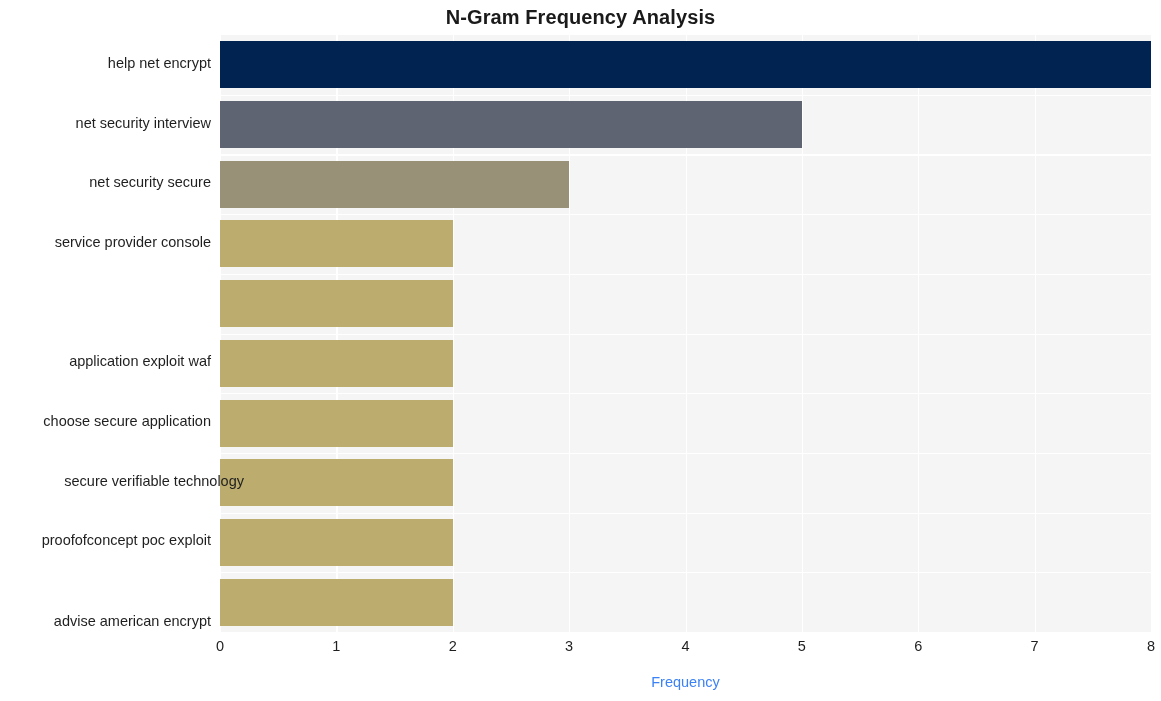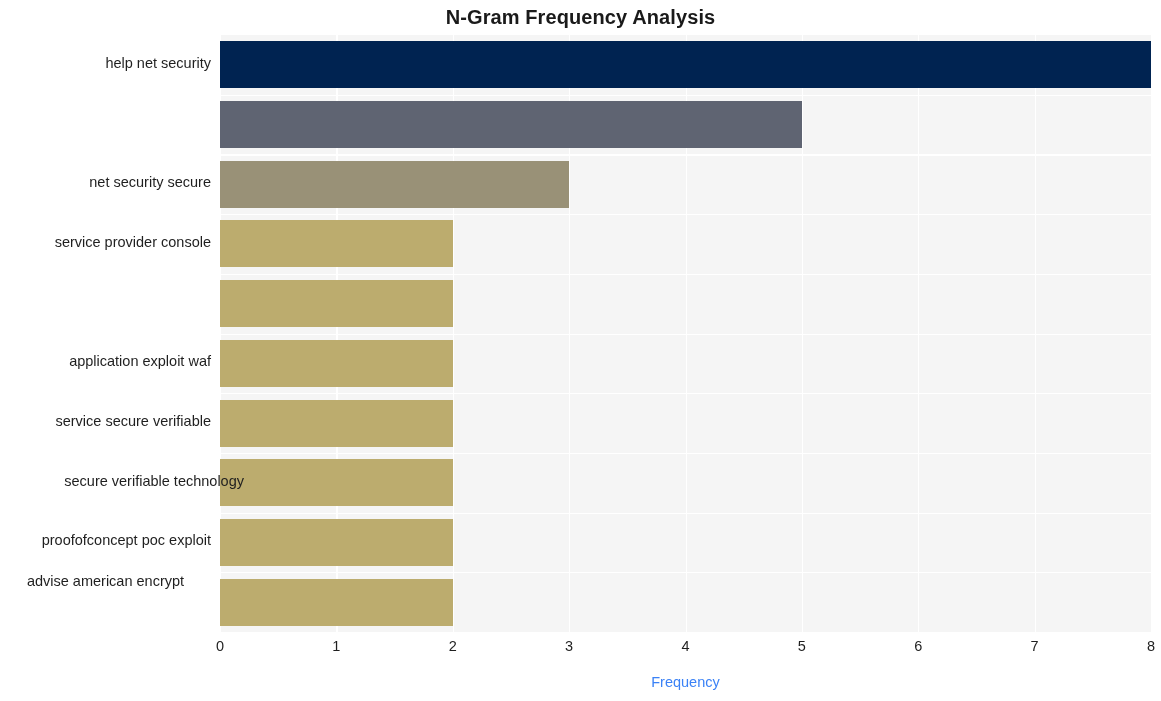--- a/index.html
+++ b/index.html
@@ -130,28 +130,29 @@
       <div class="bar" title="service provider console: 2" style="top: 185.45px; width: 232.75px; background: rgb(188, 172, 110);"></div>
       <div class="bar" title="web application firewall: 2" style="top: 245.15px; width: 232.75px; background: rgb(188, 172, 110);"></div>
       <div class="bar" title="application firewall waf: 2" style="top: 304.85px; width: 232.75px; background: rgb(188, 172, 110);"></div>
       <div class="bar" title="choose secure verifiable: 2" style="top: 364.55px; width: 232.75px; background: rgb(188, 172, 110);"></div>
       <div class="bar" title="secure verifiable technology: 2" style="top: 424.25px; width: 232.75px; background: rgb(188, 172, 110);"></div>
       <div class="bar" title="proofofconcept poc exploit: 2" style="top: 483.95px; width: 232.75px; background: rgb(188, 172, 110);"></div>
       <div class="bar" title="advise american encrypt: 2" style="top: 543.65px; width: 232.75px; background: rgb(188, 172, 110);"></div>
     </div>
 
   <div id="ylabels-layer">
-      <div class="ylabel" style="top: 19.85px;">help net security</div>
+      <div class="ylabel" style="top: 19.85px;">help net encrypt</div>
+      <div class="ylabel" style="top: 79.55px;">net security interview</div>
       <div class="ylabel" style="top: 139.25px;">net security secure</div>
       <div class="ylabel" style="top: 198.95px;">service provider console</div>
       <div class="ylabel" style="top: 318.35px;">application exploit waf</div>
-      <div class="ylabel" style="top: 378.05px;">service secure verifiable</div>
+      <div class="ylabel" style="top: 378.05px;">choose secure application</div>
       <div class="ylabel" style="top: 437.75px; padding-left: 33px;">secure verifiable technology</div>
       <div class="ylabel" style="top: 497.45px;">proofofconcept poc exploit</div>
-      <div class="ylabel" style="top: 538px; text-align: center;">advise american encrypt</div>
+      <div class="ylabel" style="top: 578px;">advise american encrypt</div>
     </div>
 
   <div id="xticks-layer">
       <div class="xtick" style="left: 220px;">0</div>
       <div class="xtick" style="left: 336.375px;">1</div>
       <div class="xtick" style="left: 452.75px;">2</div>
       <div class="xtick" style="left: 569.125px;">3</div>
       <div class="xtick" style="left: 685.5px;">4</div>
       <div class="xtick" style="left: 801.875px;">5</div>
       <div class="xtick" style="left: 918.25px;">6</div>

